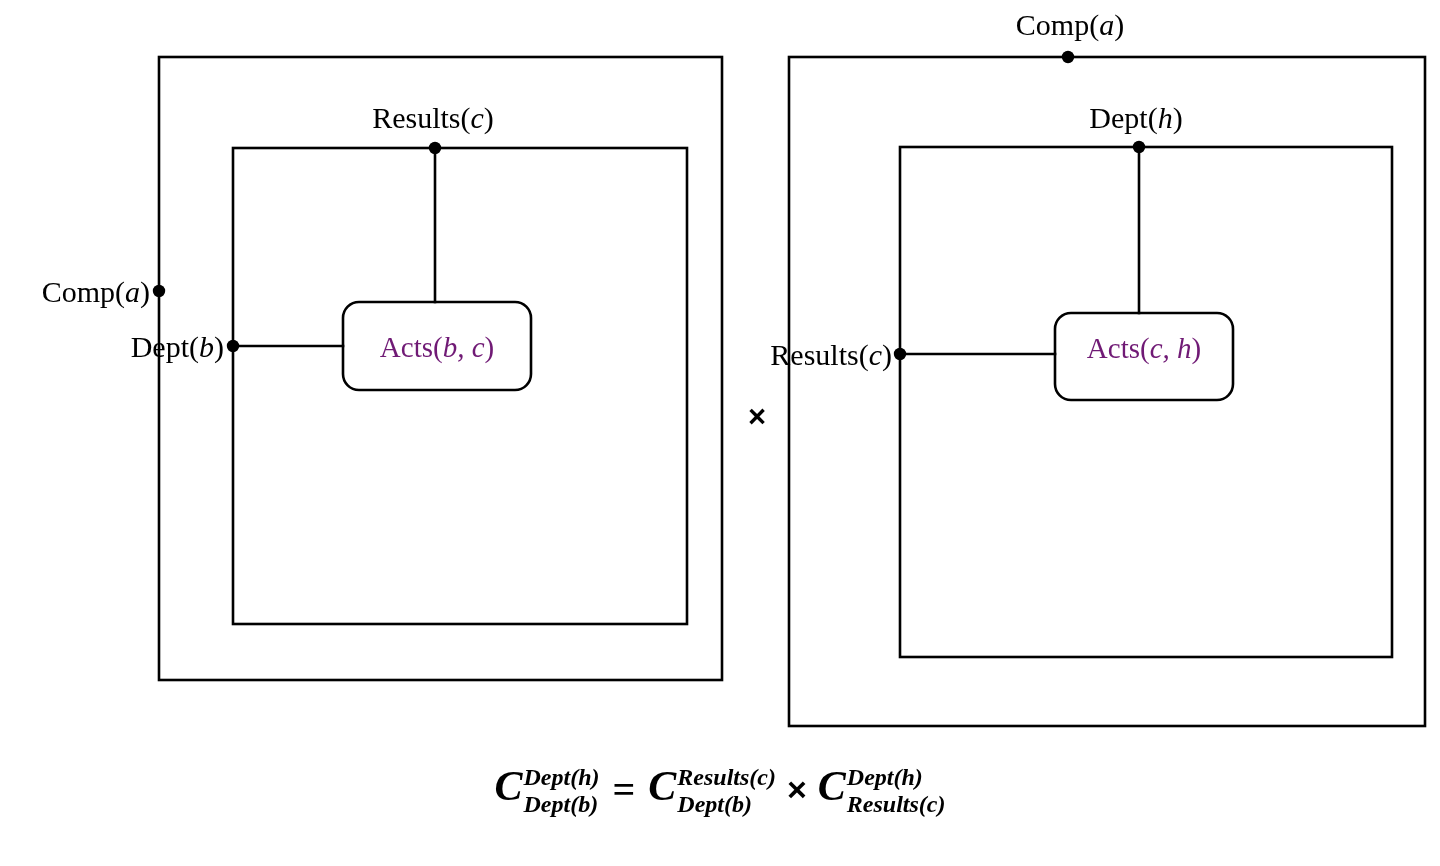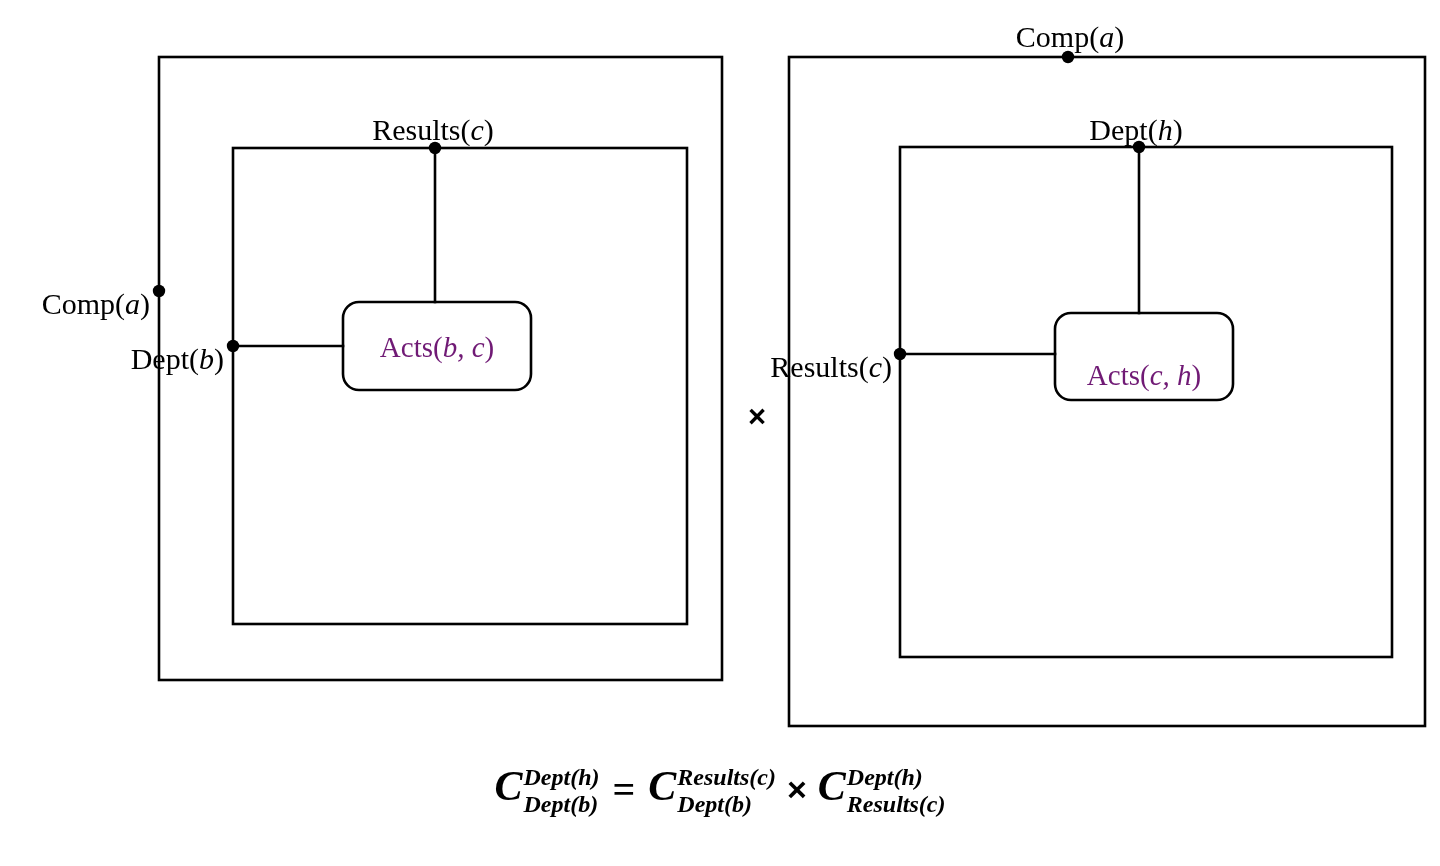--- a/index.html
+++ b/index.html
@@ -23,21 +23,20 @@
     width: 1440px;
     height: 866px;
   }
   .lbl {
     position: absolute;
     font-family: "Liberation Serif", "DejaVu Serif", serif;
     font-size: 30px;
     line-height: 1;
     white-space: nowrap;
     color: #000;
-    margin-top: 12px;
   }
   .lbl .v {
     font-style: italic;
   }
   
   .lbl.center {
     transform: translateX(-50%);
   }
   
   .lbl.right {
@@ -158,21 +157,21 @@
   <div class="lbl right" style="left:224px; top:332px;"><span>Dept(</span><span class="v">b</span><span>)</span></div>
 
   <div class="acts-label" style="left:437px; top:347px;"><span>Acts(</span><span class="v">b, c</span><span>)</span></div>
 
   <div class="lbl center" style="left:1070px; top:10px;"><span>Comp(</span><span class="v">a</span><span>)</span></div>
 
   <div class="lbl center" style="left:1136px; top:103px;"><span>Dept(</span><span class="v">h</span><span>)</span></div>
 
   <div class="lbl right" style="left:892px; top:340px;"><span>Results(</span><span class="v">c</span><span>)</span></div>
 
-  <div class="acts-label" style="left:1144px; top:375px;"><span>Acts(</span><span class="v">c, h</span><span>)</span></div>
+  <div class="acts-label" style="left:1144px; top:348px;"><span>Acts(</span><span class="v">c, h</span><span>)</span></div>
 
   <div class="times-symbol" style="left:757px; top:416px;">×</div>
 
   <div id="formula">
     <span class="term"><span class="base">C</span><span class="scripts"><span class="sup">Dept(h)</span><span class="sub">Dept(b)</span></span></span><span class="op">=</span><span class="term"><span class="base">C</span><span class="scripts"><span class="sup">Results(c)</span><span class="sub">Dept(b)</span></span></span><span class="op mult">×</span><span class="term"><span class="base">C</span><span class="scripts"><span class="sup">Dept(h)</span><span class="sub">Results(c)</span></span></span>
   </div>
 
 </div>
 
 </body></html>

